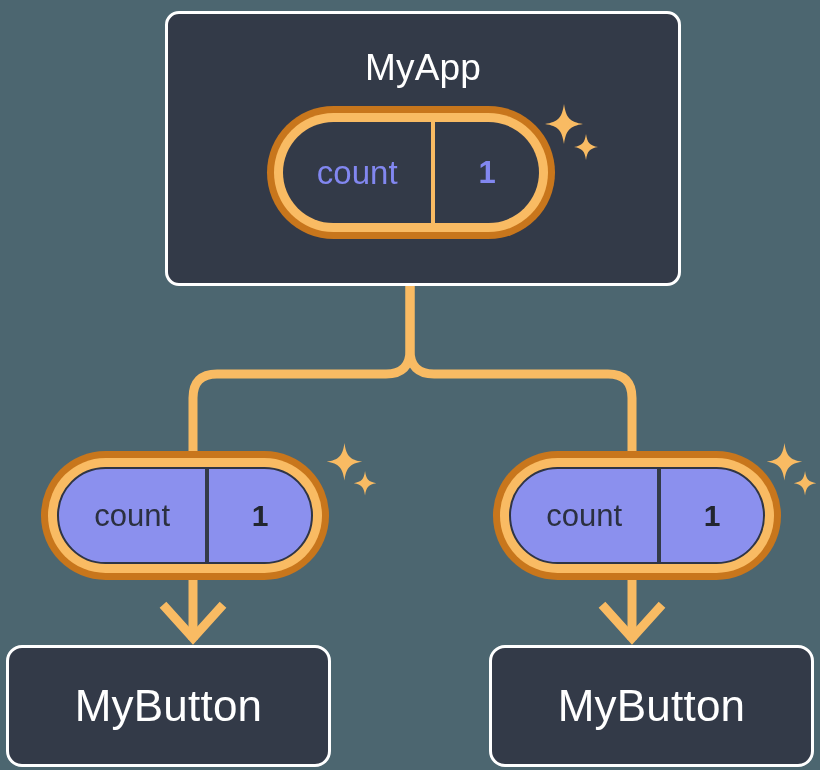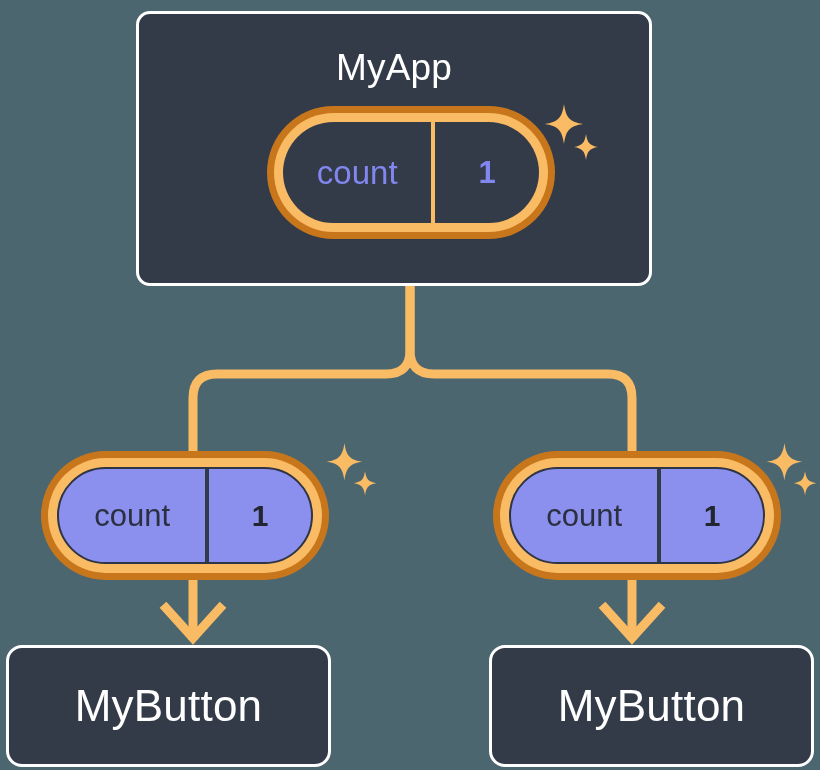--- a/index.html
+++ b/index.html
@@ -46,21 +46,21 @@
     color: #ffffff;
     font-size: 37px;
     font-weight: 400;
     letter-spacing: 0.2px;
     text-align: center;
     white-space: nowrap;
   }
 
   
   #app-card {
-    left: 136px;
+    left: 165px;
     top: 11px;
     width: 516px;
     height: 275px;
   }
   #app-card .card-title {
     margin-top: 33px;
   }
 
   
   .button-card {

